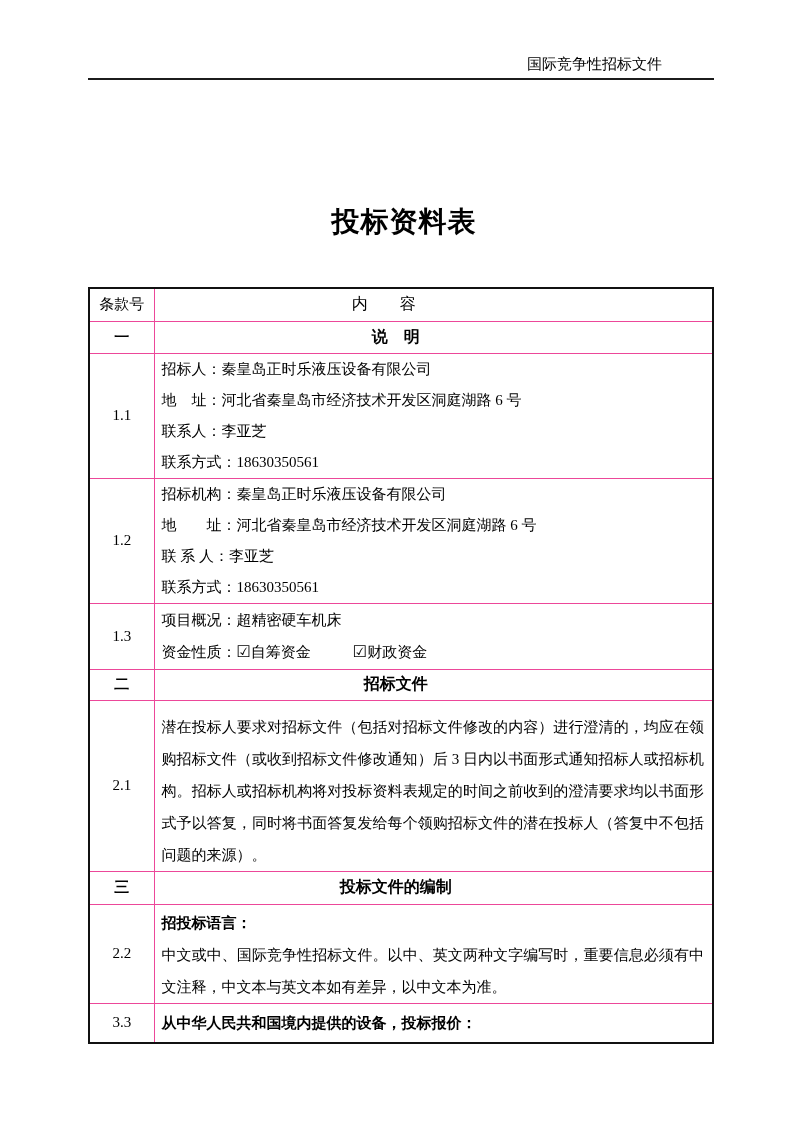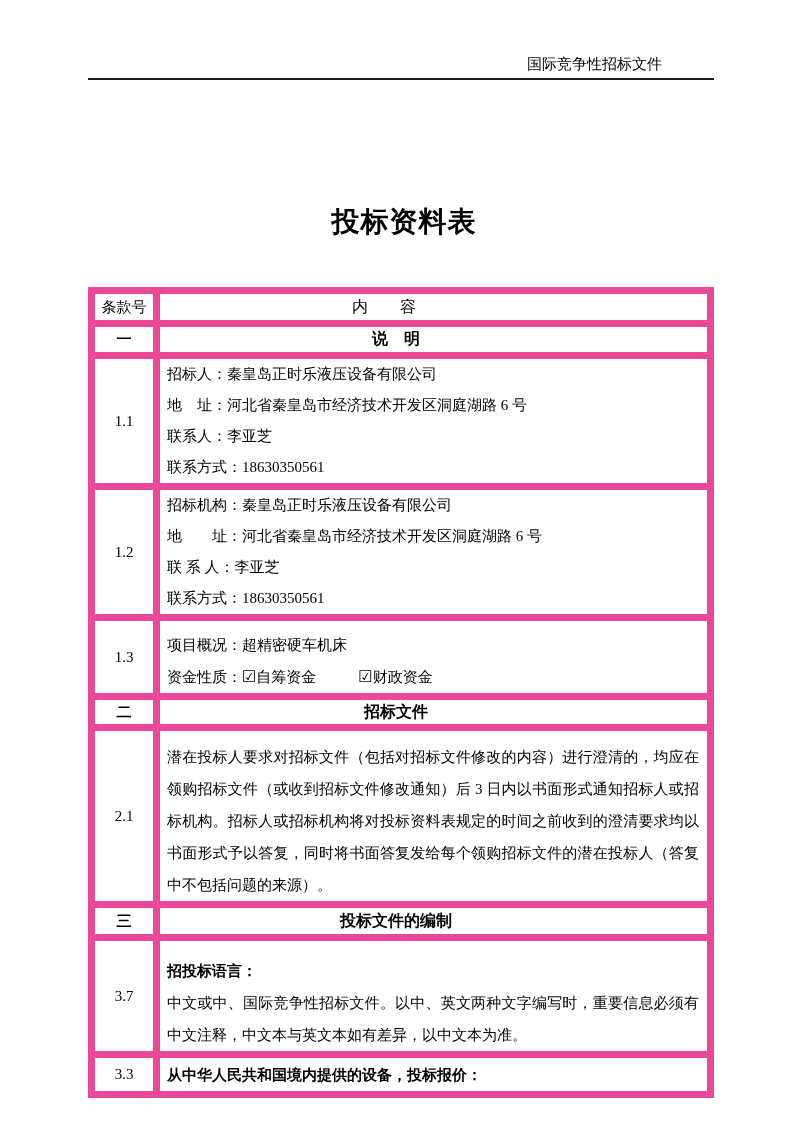--- a/index.html
+++ b/index.html
@@ -22,21 +22,21 @@
     text-align:center;font-size:28px;font-weight:700;
     letter-spacing:1px;
   }
   table.bid{
     position:absolute;left:88px;top:287px;width:626px;
     border-collapse:collapse;table-layout:fixed;
     border:2px solid #111;
     font-size:15px;
   }
   table.bid td{
-    border:7px solid #ec4899;
+    border:1px solid #ec4899;
     box-sizing:border-box;
     vertical-align:middle;
     overflow:hidden;
   }
   td.clause{text-align:center;font-size:15px;}
   td.content{padding:0 8px 0 7px;vertical-align:top;}
   td.content.vmid{vertical-align:middle;}
   td.center-title{
     text-align:center;font-weight:700;font-size:16px;
     padding-right:76px;
@@ -101,21 +101,21 @@
       <td class="content pad-top">
         <div class="line">招标机构：秦皇岛正时乐液压设备有限公司</div>
         <div class="line">地　　址：河北省秦皇岛市经济技术开发区洞庭湖路 6 号</div>
         <div class="line">联 系 人：李亚芝</div>
         <div class="line">联系方式：18630350561</div>
       </td>
     </tr>
 
     <tr class="h66">
       <td class="clause">1.3</td>
-      <td class="content" style="padding-top:8px;margin-left:32px;">
+      <td class="content" style="padding-top:0;margin-left:32px;">
         <div class="line32">项目概况：超精密硬车机床</div>
         <div class="line32">
           <span>资金性质：</span><span class="checkbox">☑</span><span>自筹资金</span><span class="checkbox opt-gap">☑</span><span>财政资金</span>
         </div>
       </td>
     </tr>
 
     <tr class="h31">
       <td class="clause bold">二</td>
       <td class="center-title">招标文件</td>
@@ -127,22 +127,22 @@
         <p class="para">潜在投标人要求对招标文件（包括对招标文件修改的内容）进行澄清的，均应在领购招标文件（或收到招标文件修改通知）后 3 日内以书面形式通知招标人或招标机构。招标人或招标机构将对投标资料表规定的时间之前收到的澄清要求均以书面形式予以答复，同时将书面答复发给每个领购招标文件的潜在投标人（答复中不包括问题的来源）。</p>
       </td>
     </tr>
 
     <tr class="h33">
       <td class="clause bold">三</td>
       <td class="center-title">投标文件的编制</td>
     </tr>
 
     <tr class="h97">
-      <td class="clause">3.7</td>
-      <td class="content" style="padding-top:14px;">
+      <td class="clause">2.2</td>
+      <td class="content" style="padding-top:2px;">
         <div class="line32 bold">招投标语言：</div>
         <p class="para">中文或中、国际竞争性招标文件。以中、英文两种文字编写时，重要信息必须有中文注释，中文本与英文本如有差异，以中文本为准。</p>
       </td>
     </tr>
 
 
     <tr class="h40">
       <td class="clause">3.3</td>
       <td class="content vmid">
         <div class="bold" style="line-height:20px;">从中华人民共和国境内提供的设备，投标报价：</div>

